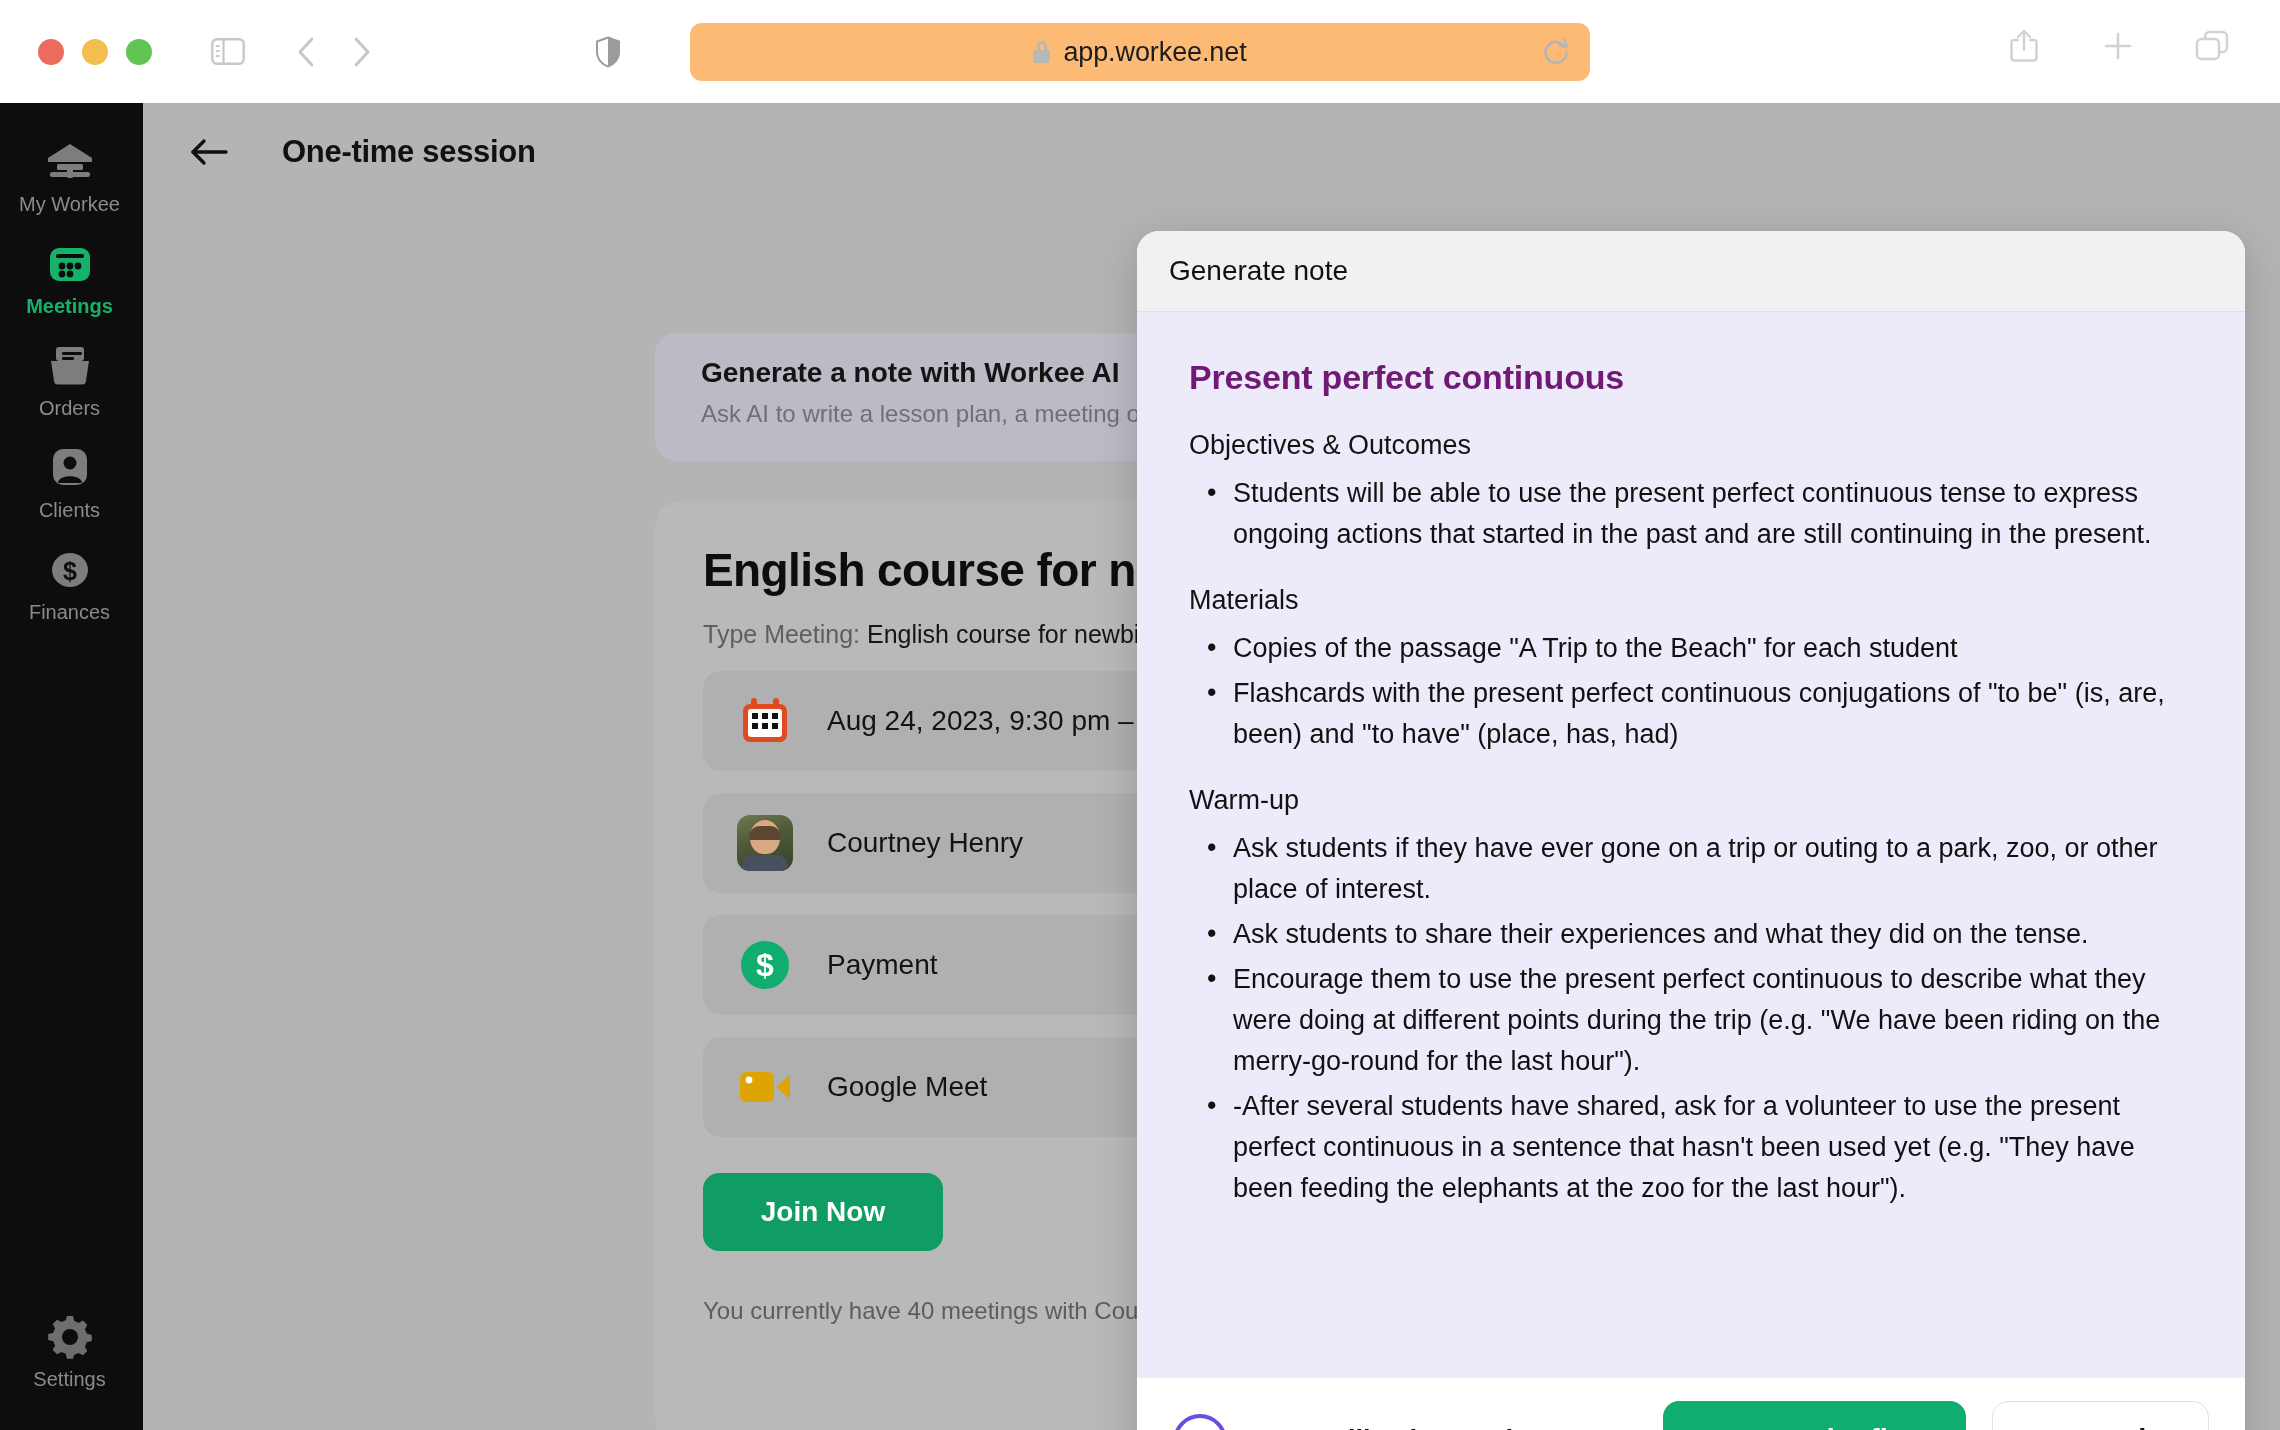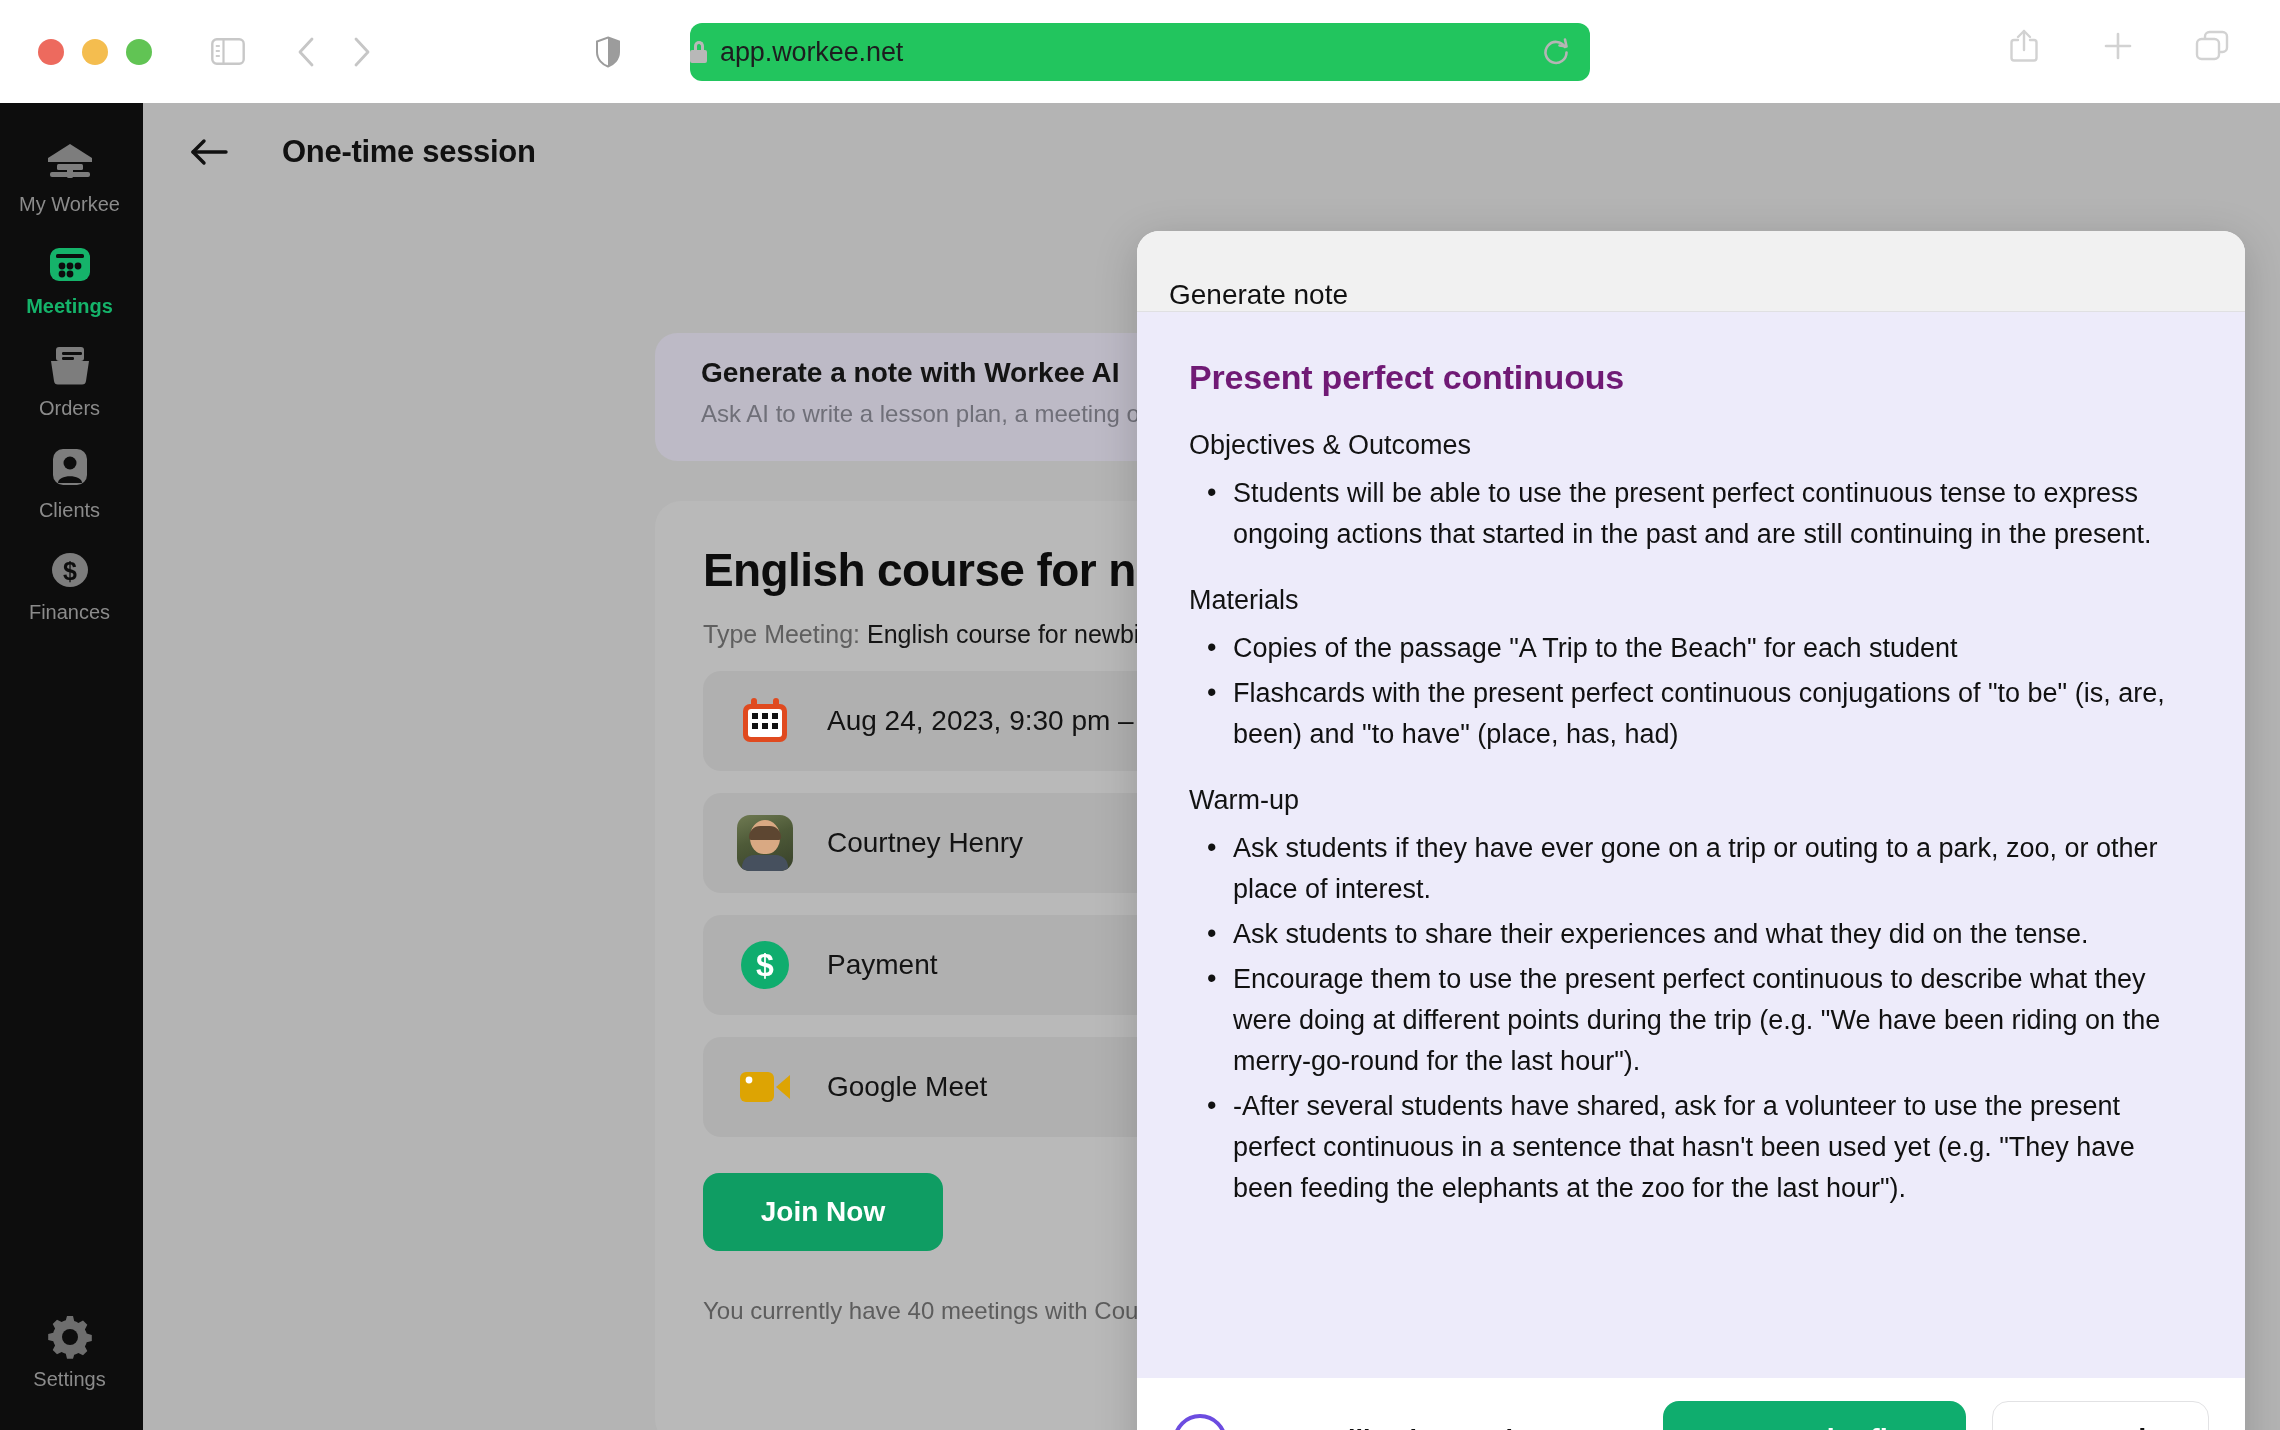--- a/index.html
+++ b/index.html
@@ -28,22 +28,22 @@
     display: flex; align-items: center; justify-content: center;
   }
   .sidebar-toggle { margin-left: 48px; }
   .nav-arrows { display: flex; margin-left: 22px; }
 
   .shield-wrap { margin-left: 190px; }
 
   .urlbar {
     position: absolute; left: 690px; top: 23px;
     width: 900px; height: 58px;
-    background: #22c55e; border-radius: 12px;
-    display: flex; align-items: center; justify-content: flex-start;
+    background: #fdba74; border-radius: 12px;
+    display: flex; align-items: center; justify-content: center;
   }
   .urlbar-inner { display: flex; align-items: center; gap: 13px; }
   .lock-icon { width: 17px; height: 22px; position: relative; }
   .lock-body {
     position: absolute; bottom: 0; left: 0;
     width: 17px; height: 13px; background: #B8B8B8; border-radius: 2px;
   }
   .lock-shackle {
     position: absolute; top: 0; left: 3.5px;
     width: 10px; height: 11px;
@@ -171,21 +171,21 @@
     background: #ffffff;
     border-radius: 22px;
     box-shadow: 0 10px 44px rgba(0,0,0,0.18);
     overflow: hidden;
     display: flex; flex-direction: column;
   }
   .modal-header {
     height: 81px; flex: 0 0 auto;
     background: #F1F1F1;
     border-bottom: 1px solid #e0e0e2;
-    display: flex; align-items: flex-end;
+    display: flex; align-items: center;
     padding-left: 32px;
   }
   .modal-header-title { font-size: 28px; color: #111; font-weight: 400; }
 
   .modal-body {
     flex: 1 1 auto;
     background: #EDEBFA;
     padding: 46px 52px 0 52px;
     overflow: hidden;
   }

